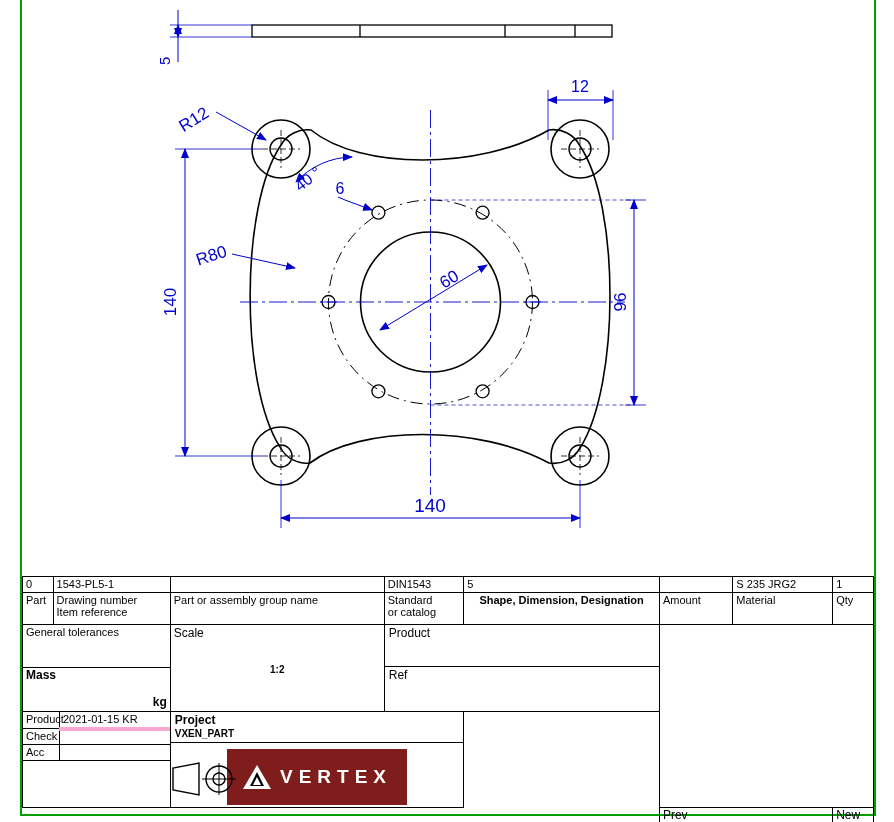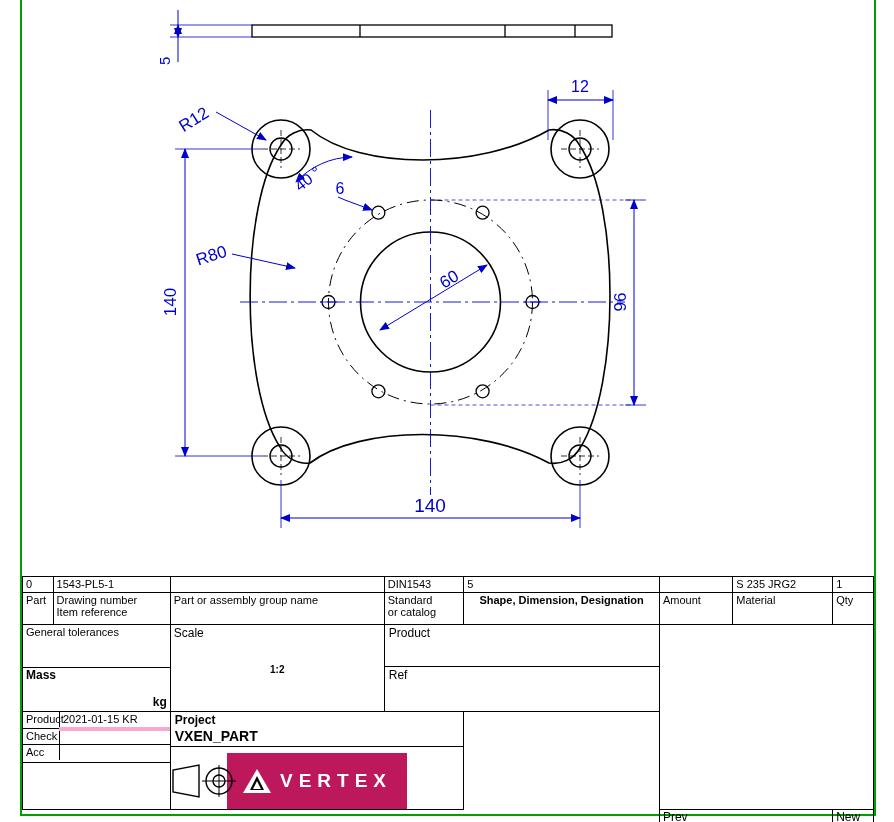--- a/index.html
+++ b/index.html
@@ -59,21 +59,21 @@
   }
   #title-block td {
     border: 1px solid #000;
     padding: 1px 3px;
     vertical-align: top;
     font-size: 11px;
     line-height: 1.15;
     color: #000;
   }
   .tiny { font-size: 9px; }
-  .small { font-size: 14px; }
+  .small { font-size: 10px; }
   .mid { font-size: 12px; }
   .center { text-align: center; font-weight: bold; }
   .right { text-align: right; }
   .vcenter { vertical-align: middle; }
   .nb { border: none !important; }
   .logo-inner {
     display: flex;
     align-items: center;
     justify-content: center;
     gap: 8px;
@@ -335,21 +335,21 @@
             </tr>
           </tbody>
               </table>
         </td>
         <td colspan="2" rowspan="2" style="padding:0; vertical-align:top;font-weight:bold;">
           <div style="border-bottom:1px solid #000; padding:2px 4px;">
             <div class="mid">Project</div>
             <div class="small">VXEN_PART</div>
           </div>
           <div style="padding:6px 0 0 0; text-align:center;">
-            <div style="background:#be185d; display:inline-block; width:180px;">
+            <div style="background:#7f1d1d; display:inline-block; width:180px;">
               <div class="logo-inner">
                 <svg width="30" height="28" viewBox="0 0 30 28">
                   <polygon points="15,2 29,26 1,26" fill="#ffffff"></polygon>
                   <polygon points="15,9 22,23 8,23" fill="#000000"></polygon>
                   <polygon points="15,14 19,22 11,22" fill="#ffffff"></polygon>
                 </svg>
                 <span class="logo-text">VERTEX</span>
               </div>
             </div>
           </div>

